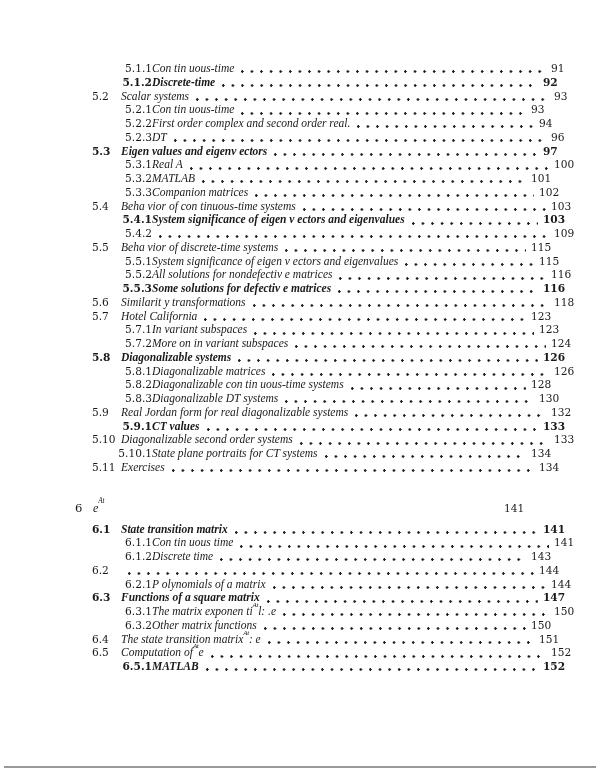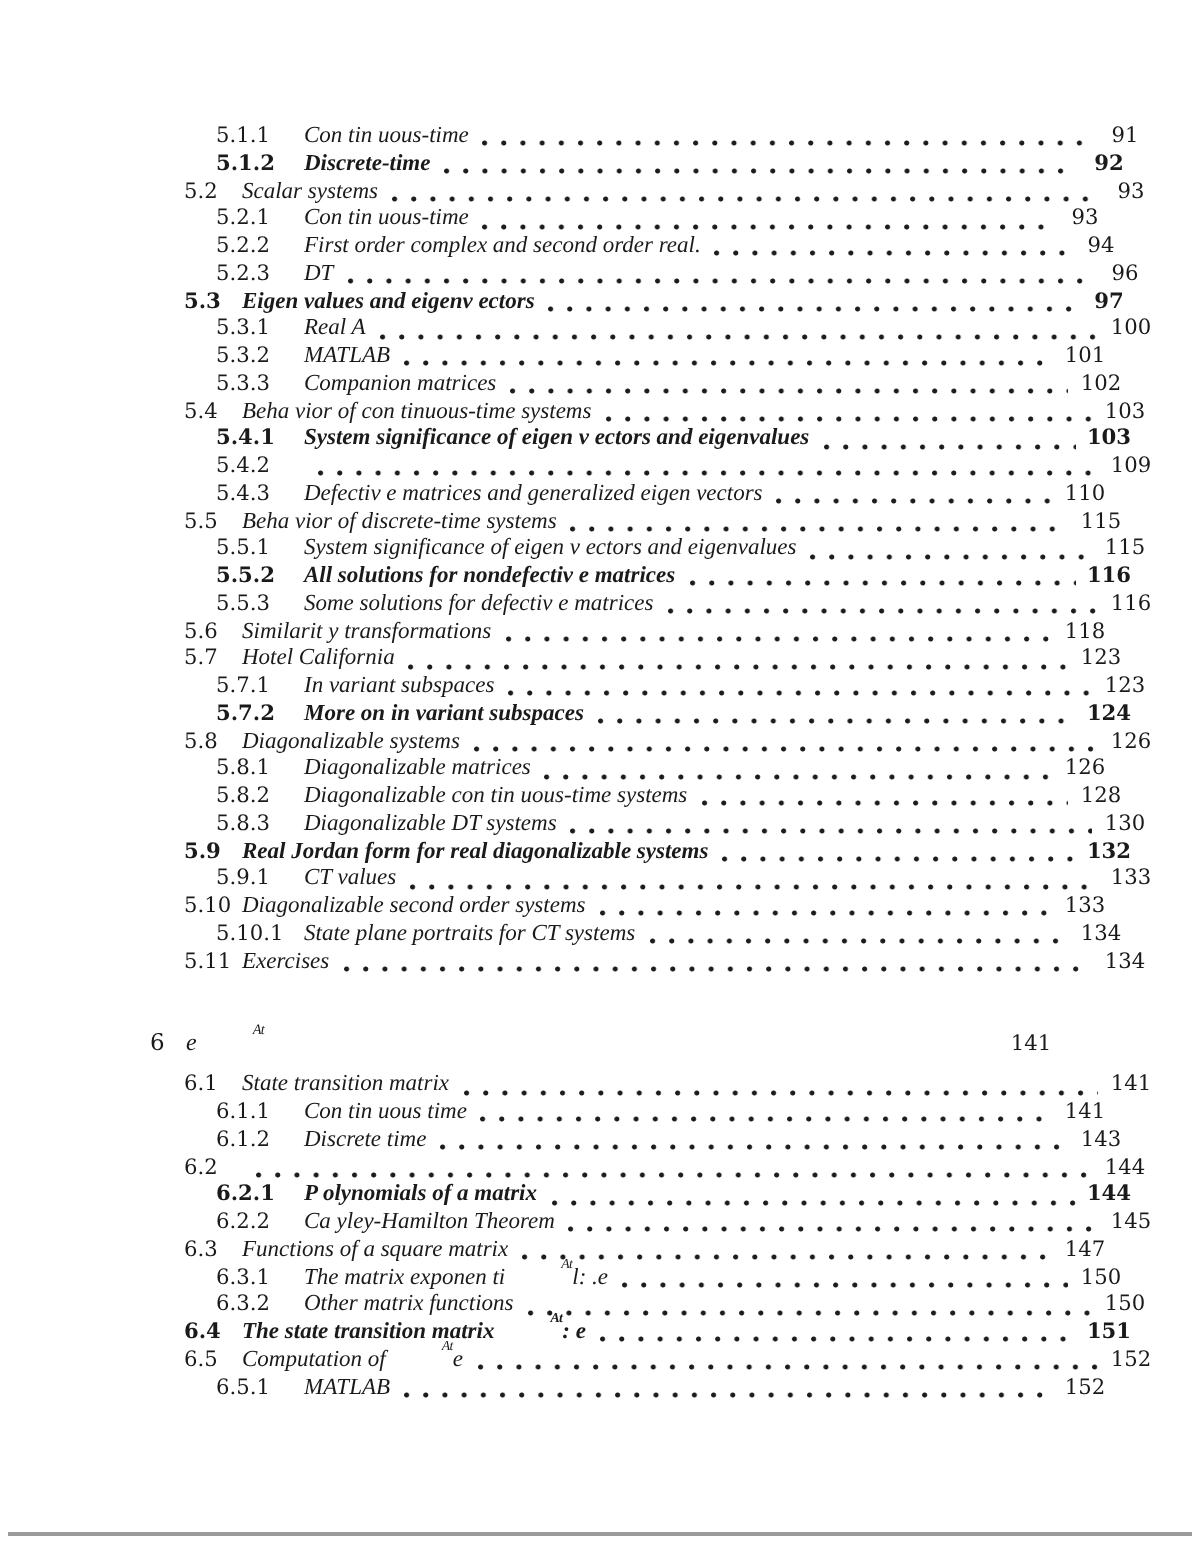--- a/index.html
+++ b/index.html
@@ -25,39 +25,39 @@
     height: 13.75px;
     line-height: 13.75px;
   }
 
   .num, .pg {
     font-family: "DejaVu Serif", serif;
     font-size: 10.6px;
     flex: 0 0 auto;
   }
   .lvl1 .num { margin-left: 17px; min-width: 29px; }
-  .lvl2 .num { margin-left: 33px; min-width: 44px; }
+  .lvl2 .num { margin-left: 33px; min-width: 44px; text-align: right; }
 
   .ttl {
     flex: 0 0 auto;
     font-style: italic;
     white-space: pre;
   }
 
   .leader { flex: 1 1 auto; position: relative; align-self: stretch; }
   .leader::after {
     content: "";
     position: absolute;
     left: 7px; right: 5px; bottom: 2.5px; height: 3px;
     background-image: radial-gradient(circle at 1.3px 1.5px, #1c1c1c 1.05px, rgba(0,0,0,0) 1.45px);
     background-size: 9.6px 3px;
     background-repeat: repeat-x;
   }
 
-  .pg { min-width: 23px; text-align: center; }
+  .pg { min-width: 23px; text-align: left; }
 
   
   .entry:nth-child(5n)   { padding-right: 38px; }
   .entry:nth-child(5n+1) { padding-right: 26px; }
   .entry:nth-child(5n+2) { padding-right: 34px; font-weight: bold; }
   .entry:nth-child(5n+3) { padding-right: 23px; }
   .entry:nth-child(5n+4) { padding-right: 46px; }
 
   .chead {
     display: flex;
@@ -69,21 +69,20 @@
   }
   .chead .num { min-width: 18px; margin-left: 0; font-size: 11.5px; }
   .chead .spacer { flex: 1 1 auto; }
 
   sup {
     font-size: 60%;
     line-height: 0;
     position: relative;
     top: -0.45em;
     letter-spacing: -0.3px;
-    margin-left: 28px;
   }
 
   .bottom-rule {
     position: absolute;
     left: 4px; right: 4px; bottom: 6px;
     height: 2px;
     background: #9a9a9a;
   }
 </style>
 </head>
@@ -161,26 +160,20 @@
         <span class="num">5.4.1</span>
         <span class="ttl">System significance of eigen v ectors and eigenvalues</span>
         <span class="leader"></span>
         <span class="pg">103</span>
       </div>
       <div class="row entry lvl2">
         <span class="num">5.4.2</span>
         <span class="leader"></span>
         <span class="pg">109</span>
       </div>
-      <div class="row entry lvl2">
-        <span class="num">5.4.3</span>
-        <span class="ttl">Defectiv e matrices and generalized eigen vectors</span>
-        <span class="leader"></span>
-        <span class="pg">110</span>
-      </div>
       <div class="row entry lvl1">
         <span class="num">5.5</span>
         <span class="ttl">Beha vior of discrete-time systems</span>
         <span class="leader"></span>
         <span class="pg">115</span>
       </div>
       <div class="row entry lvl2">
         <span class="num">5.5.1</span>
         <span class="ttl">System significance of eigen v ectors and eigenvalues</span>
         <span class="leader"></span>
@@ -304,26 +297,20 @@
         <span class="num">6.2</span>
         <span class="leader"></span>
         <span class="pg">144</span>
       </div>
       <div class="row entry lvl2">
         <span class="num">6.2.1</span>
         <span class="ttl">P olynomials of a matrix</span>
         <span class="leader"></span>
         <span class="pg">144</span>
       </div>
-      <div class="row entry lvl2">
-        <span class="num">6.2.2</span>
-        <span class="ttl">Ca yley-Hamilton Theorem</span>
-        <span class="leader"></span>
-        <span class="pg">145</span>
-      </div>
       <div class="row entry lvl1">
         <span class="num">6.3</span>
         <span class="ttl">Functions of a square matrix</span>
         <span class="leader"></span>
         <span class="pg">147</span>
       </div>
       <div class="row entry lvl2">
         <span class="num">6.3.1</span>
         <span class="ttl">The matrix exponen ti<sup>At</sup>l: .e</span>
         <span class="leader"></span>

